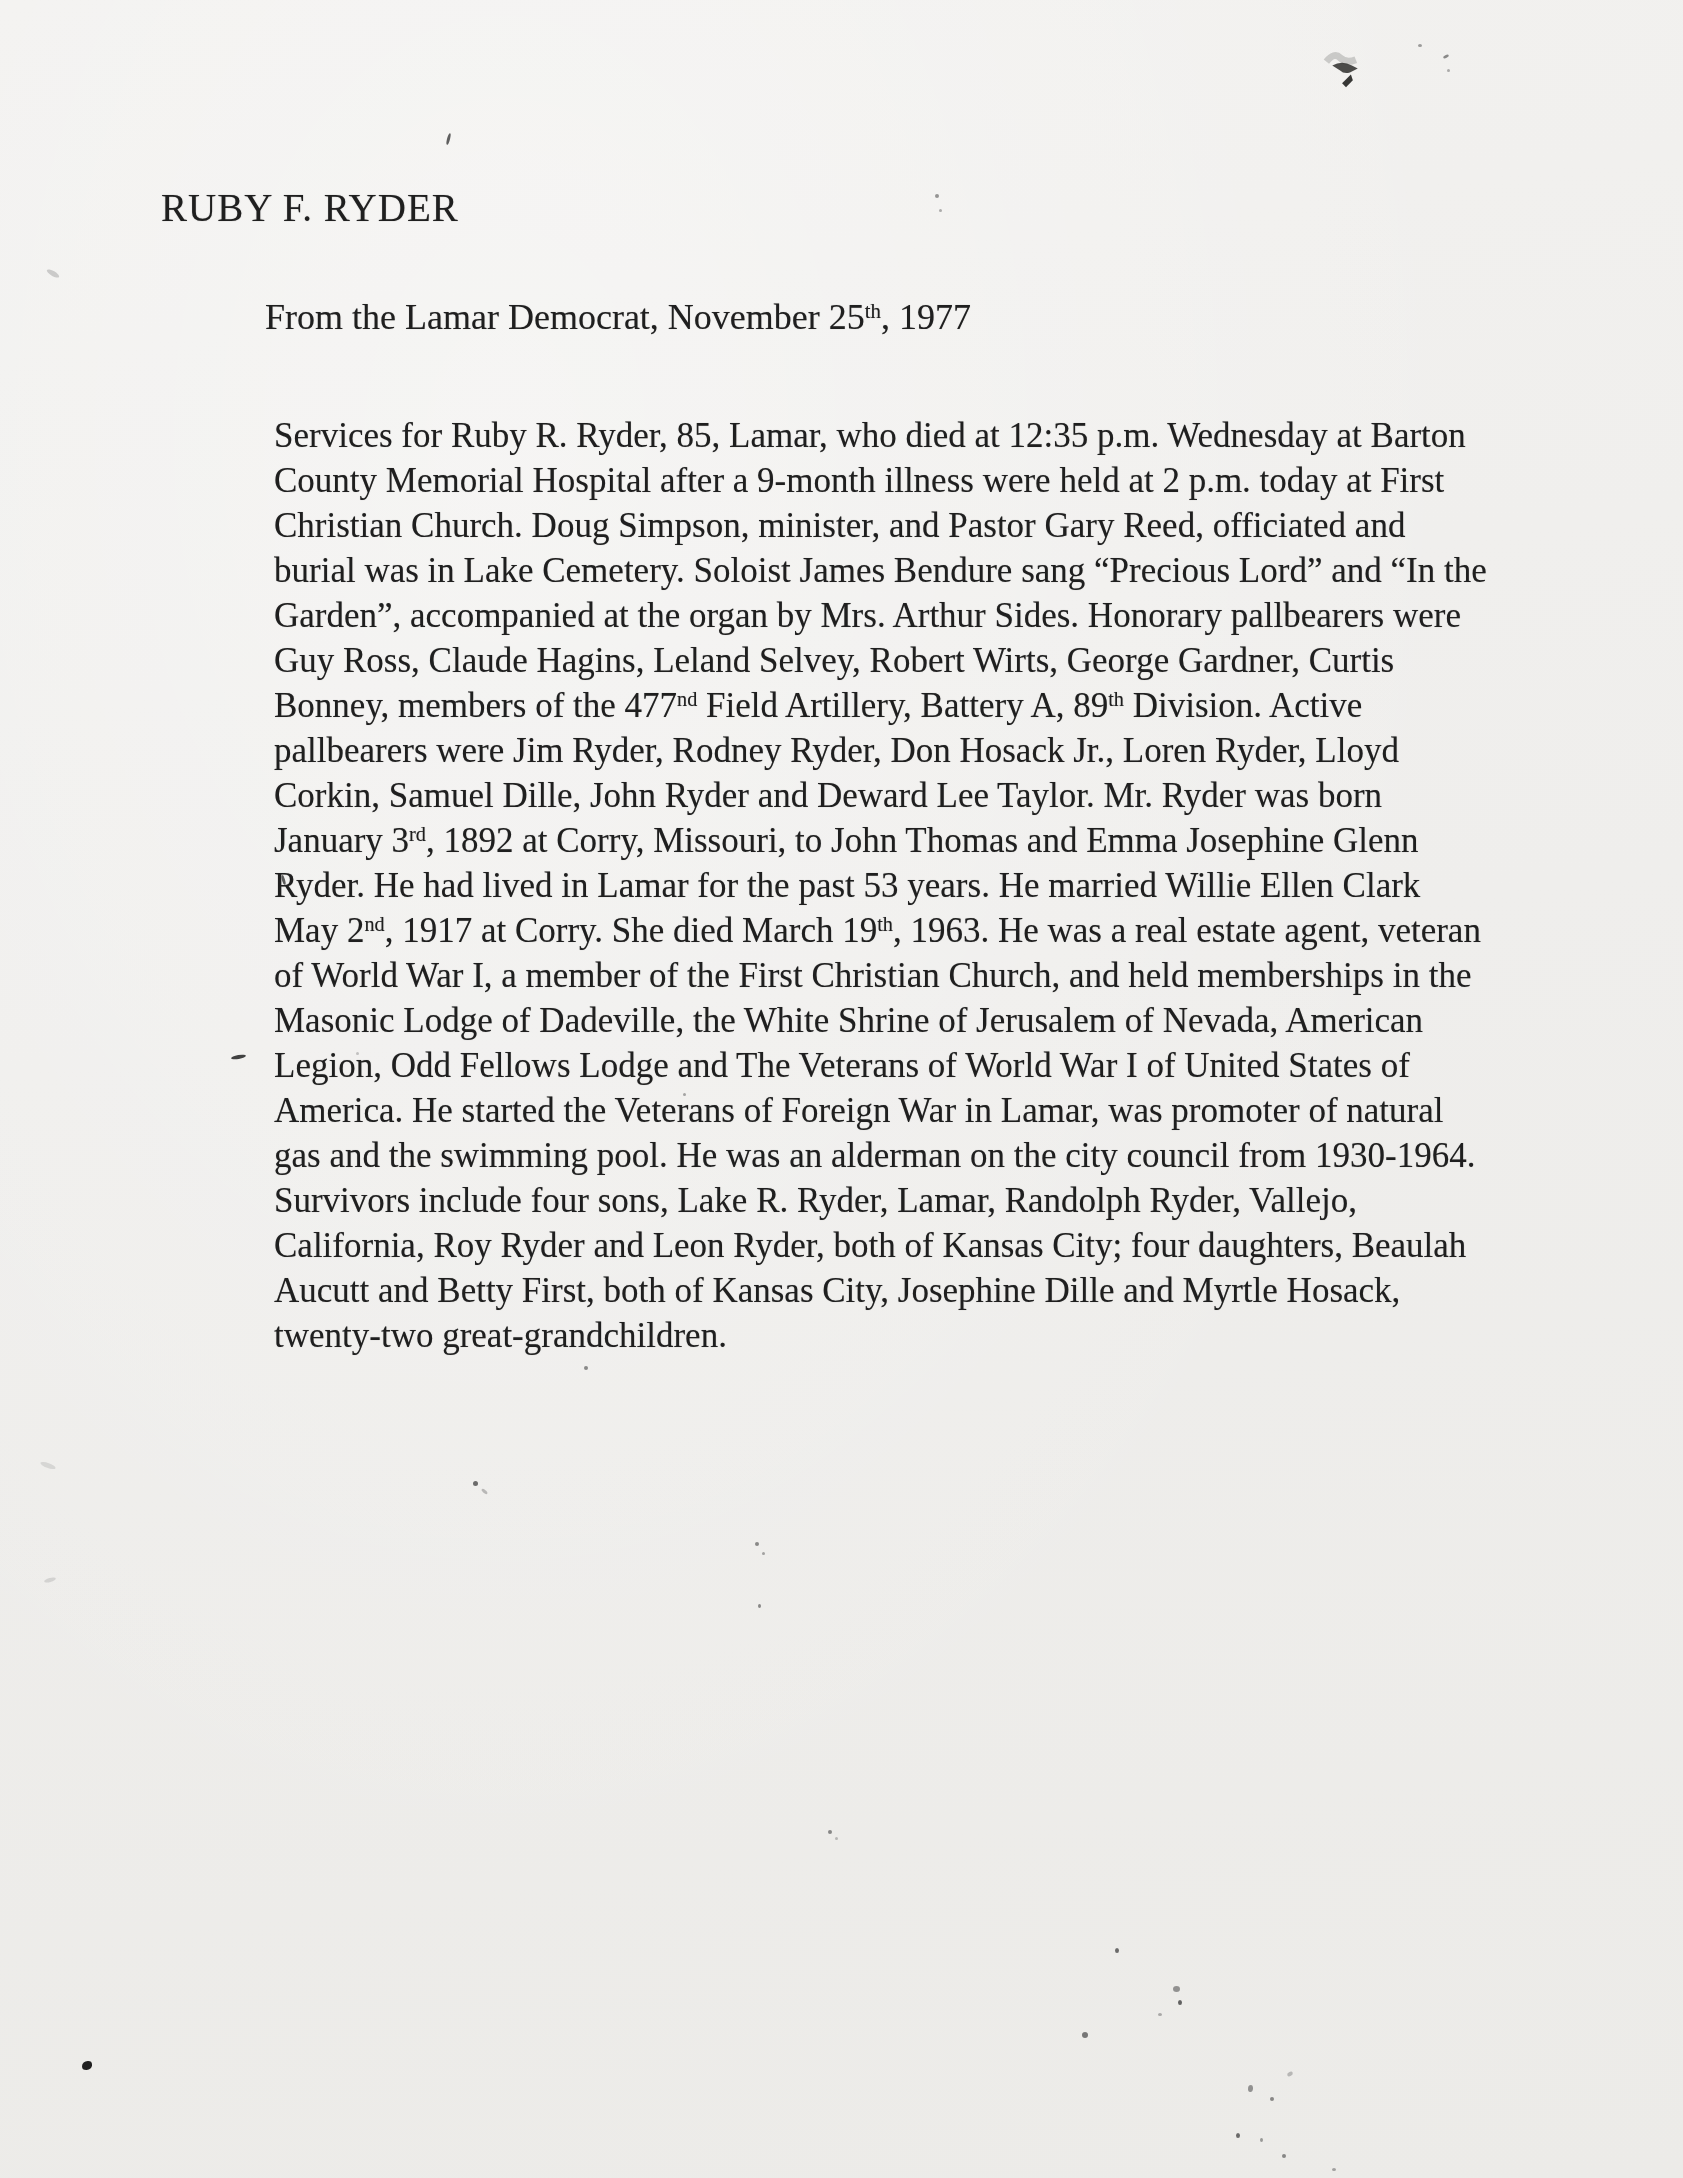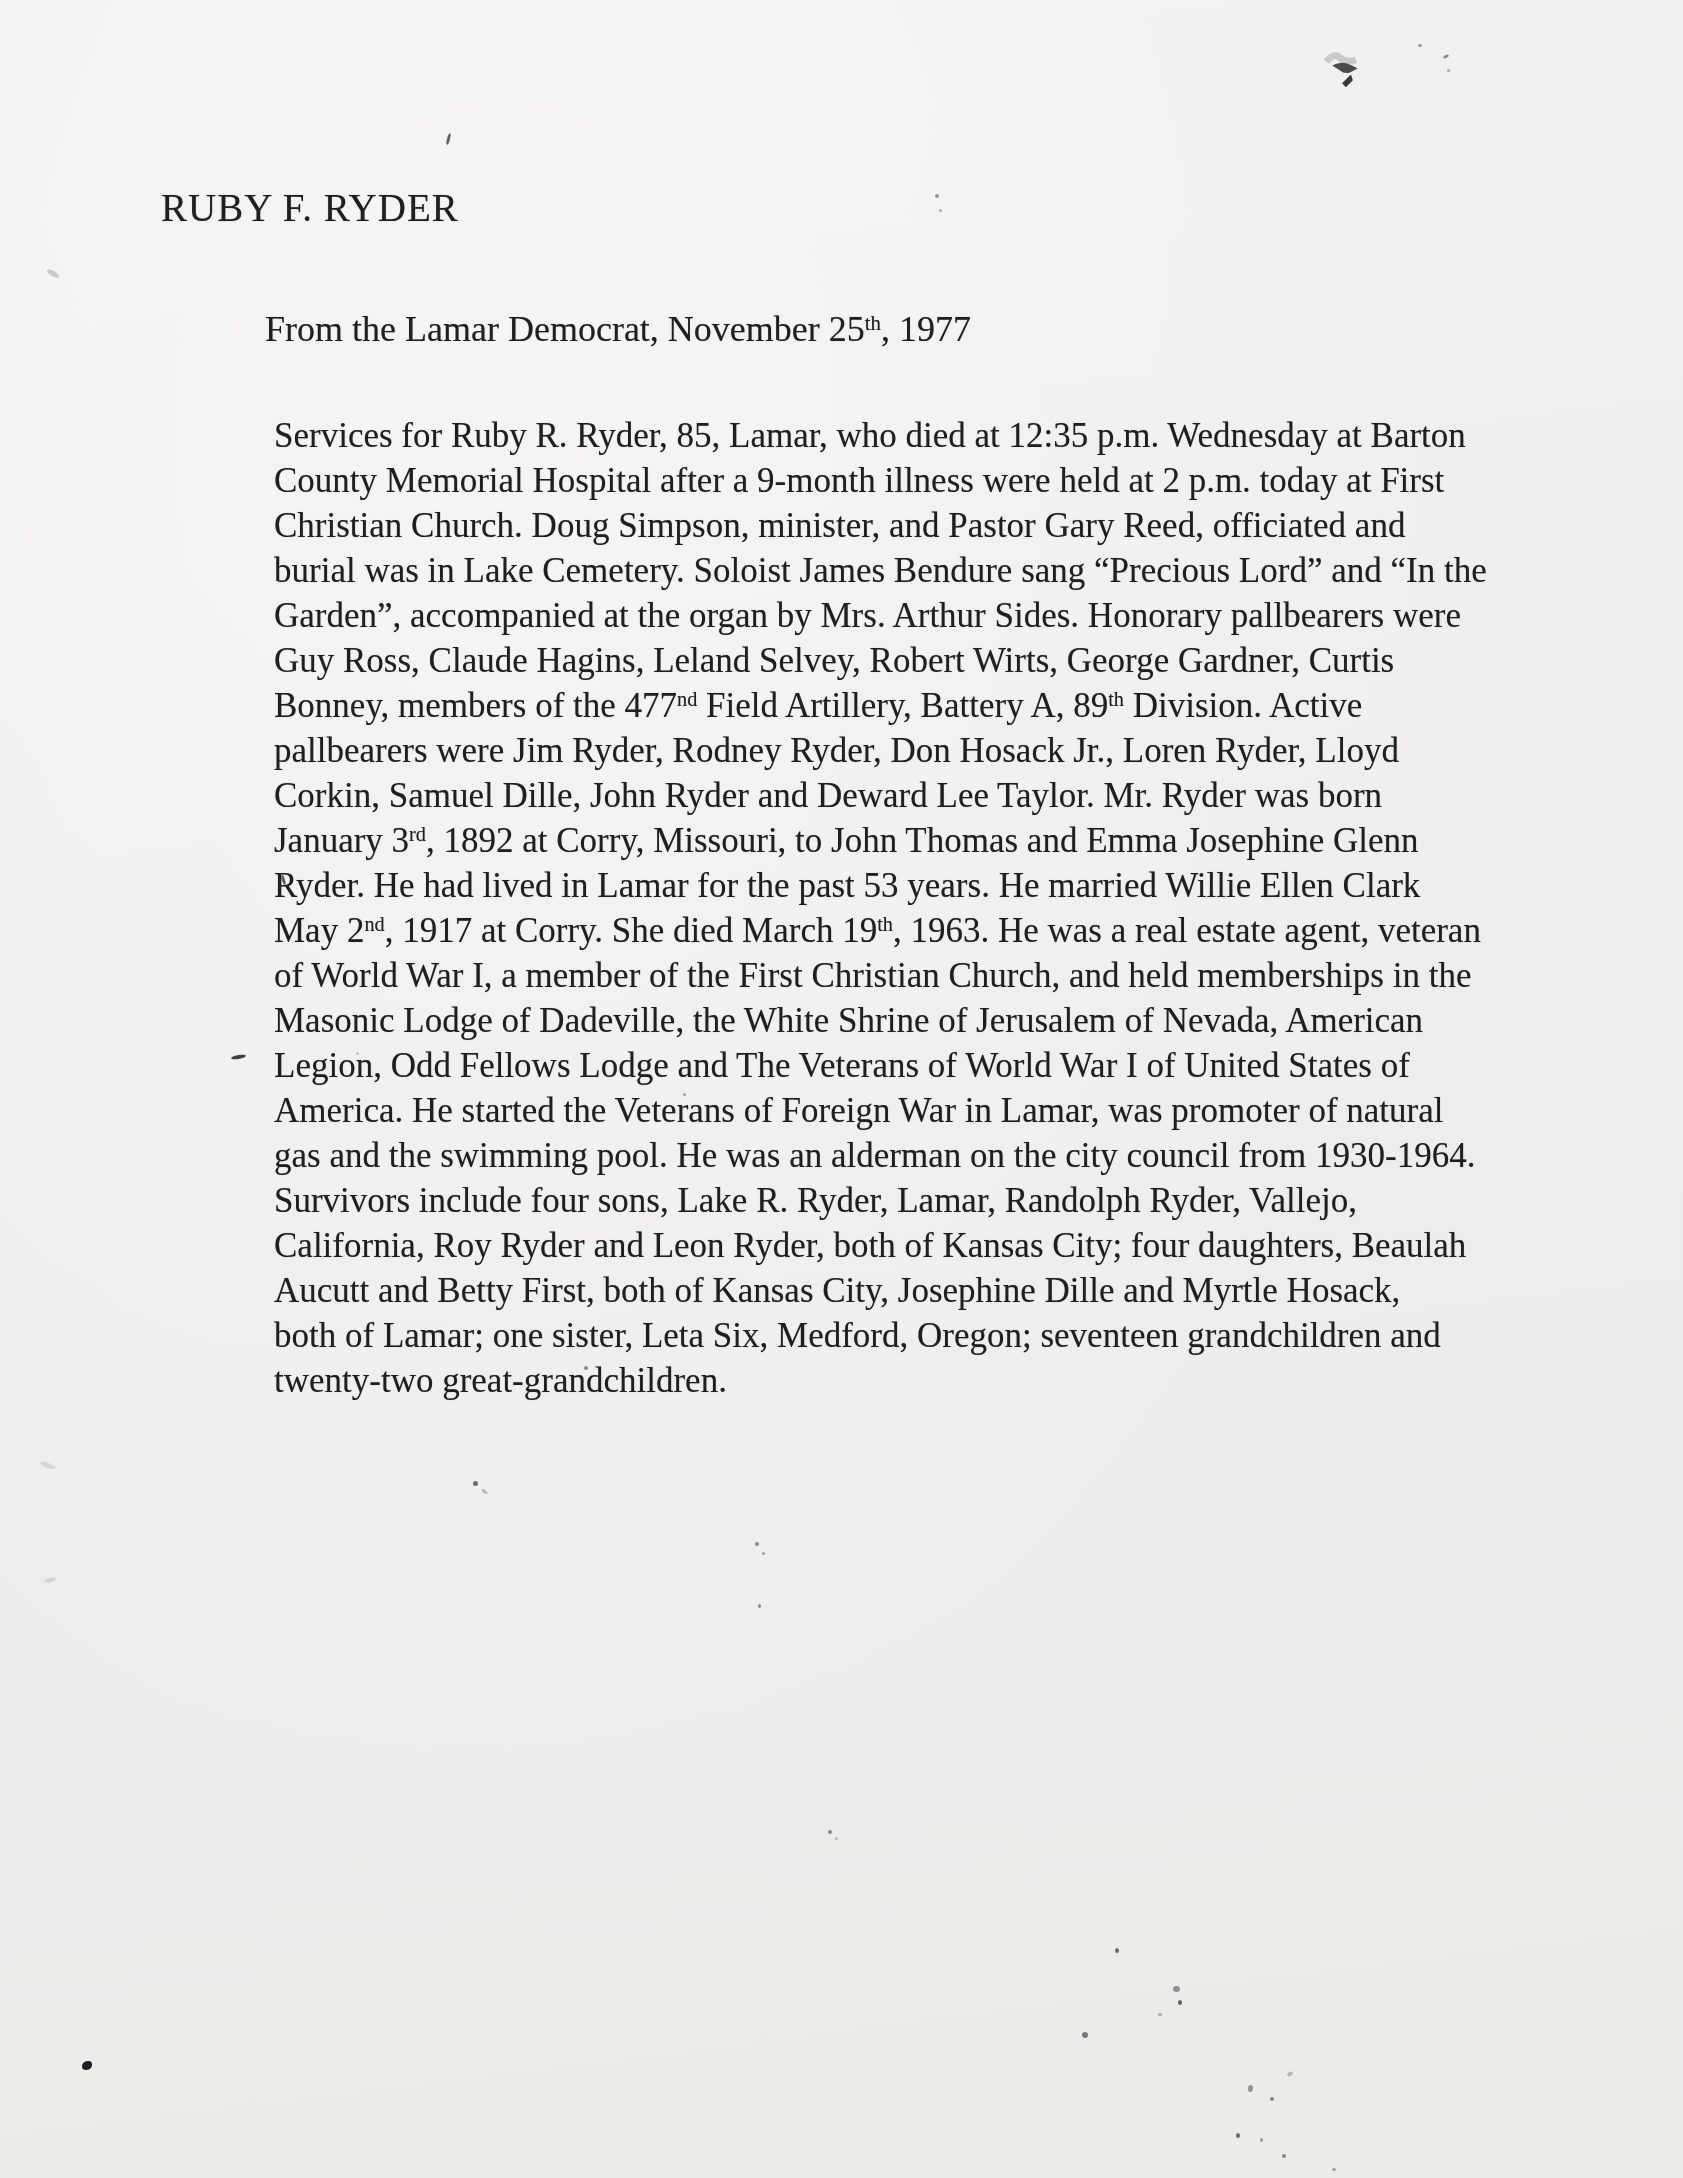--- a/index.html
+++ b/index.html
@@ -23,21 +23,21 @@
   }
   .title{
     position:absolute;left:161px;top:187px;
     margin:0;
     font-size:39px;font-weight:normal;
     letter-spacing:1px;line-height:1.1;
     white-space:nowrap;
     text-shadow:0 0 1px rgba(30,30,30,0.45);
   }
   .dateline{
-    position:absolute;left:265px;top:308px;
+    position:absolute;left:265px;top:296px;
     font-size:36px;line-height:1.2;white-space:nowrap;
     text-shadow:0 0 0.8px rgba(30,30,30,0.4);
   }
   .article{
     position:absolute;left:274px;top:413px;
   }
   .article .line{
     font-size:35px;line-height:45px;white-space:nowrap;
     text-shadow:0 0 0.8px rgba(30,30,30,0.4);
   }
@@ -78,21 +78,20 @@
       <div class="line">Ryder. He had lived in Lamar for the past 53 years. He married Willie Ellen Clark</div>
       <div class="line"><span>May 2</span><sup>nd</sup><span>, 1917 at Corry. She died March 19</span><sup>th</sup><span>, 1963. He was a real estate agent, veteran</span></div>
       <div class="line">of World War I, a member of the First Christian Church, and held memberships in the</div>
       <div class="line">Masonic Lodge of Dadeville, the White Shrine of Jerusalem of Nevada, American</div>
       <div class="line">Legion, Odd Fellows Lodge and The Veterans of World War I of United States of</div>
       <div class="line">America. He started the Veterans of Foreign War in Lamar, was promoter of natural</div>
       <div class="line">gas and the swimming pool. He was an alderman on the city council from 1930-1964.</div>
       <div class="line">Survivors include four sons, Lake R. Ryder, Lamar, Randolph Ryder, Vallejo,</div>
       <div class="line">California, Roy Ryder and Leon Ryder, both of Kansas City; four daughters, Beaulah</div>
       <div class="line">Aucutt and Betty First, both of Kansas City, Josephine Dille and Myrtle Hosack,</div>
-      <div class="line">both of Lamar; one sister, Leta Six, Medford, Oregon; seventeen grandchildren and</div>
       <div class="line">twenty-two great-grandchildren.</div>
     </div>
 
   <svg class="smudge-svg" style="left:1322px;top:44px;" width="48" height="51" viewBox="0 0 48 52">
     <path d="M4 18 q8 -10 14 -4 t16 2" stroke="#9a9a96" stroke-width="7" fill="none" opacity="0.45"></path>
     <path d="M10 22 q10 -6 20 0 l6 3 l-8 4 q-6 2 -10 -2 z" fill="#2e2e2c" opacity="0.85"></path>
     <path d="M20 40 l9 -9 l2 6 l-7 7 z" fill="#222220" opacity="0.9"></path>
   </svg>
 <div class="speck" style="left: 447px; top: 133px; width: 3px; height: 12px; background: rgb(58, 58, 58); opacity: 0.8; transform: rotate(12deg); border-radius: 60% 40% 55% 45%;"></div>
     <div class="speck" style="left: 935px; top: 194px; width: 4px; height: 4px; background: rgb(85, 85, 85); opacity: 0.6; transform: rotate(0deg); border-radius: 50%;"></div>

